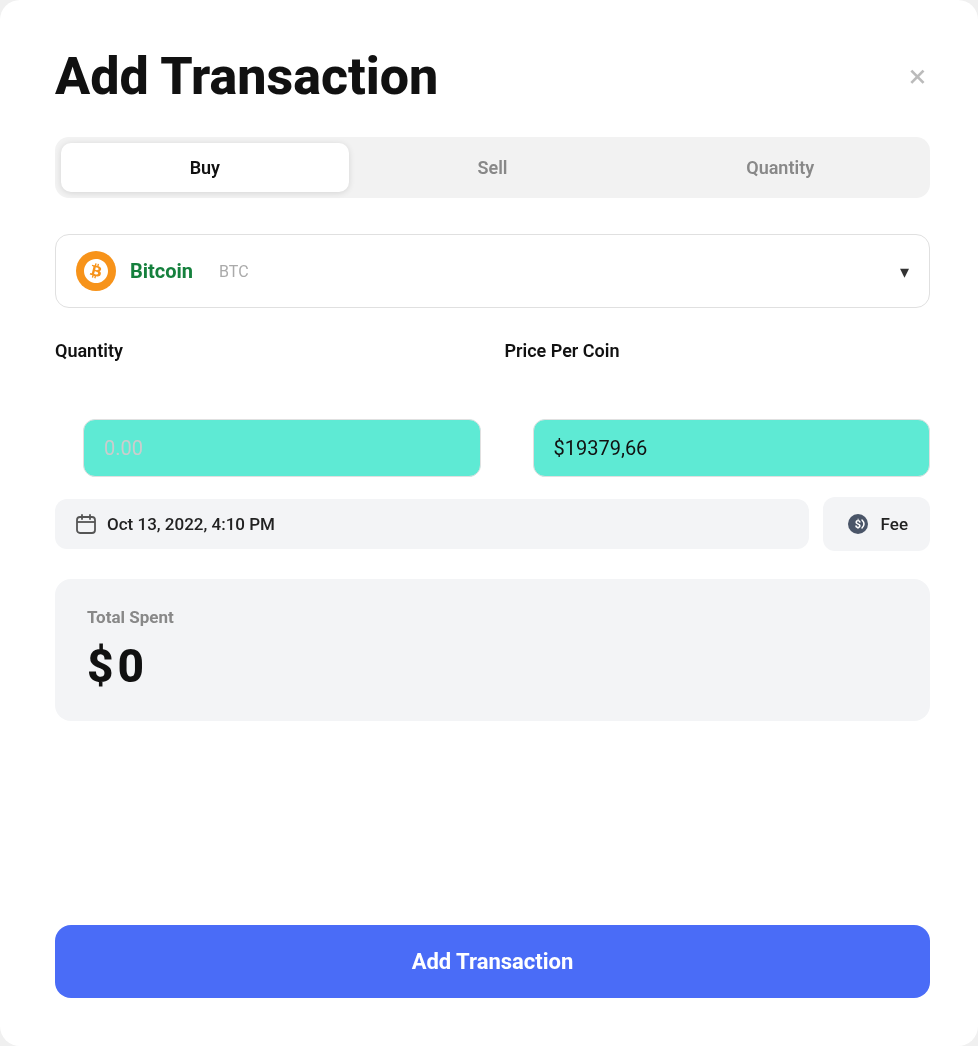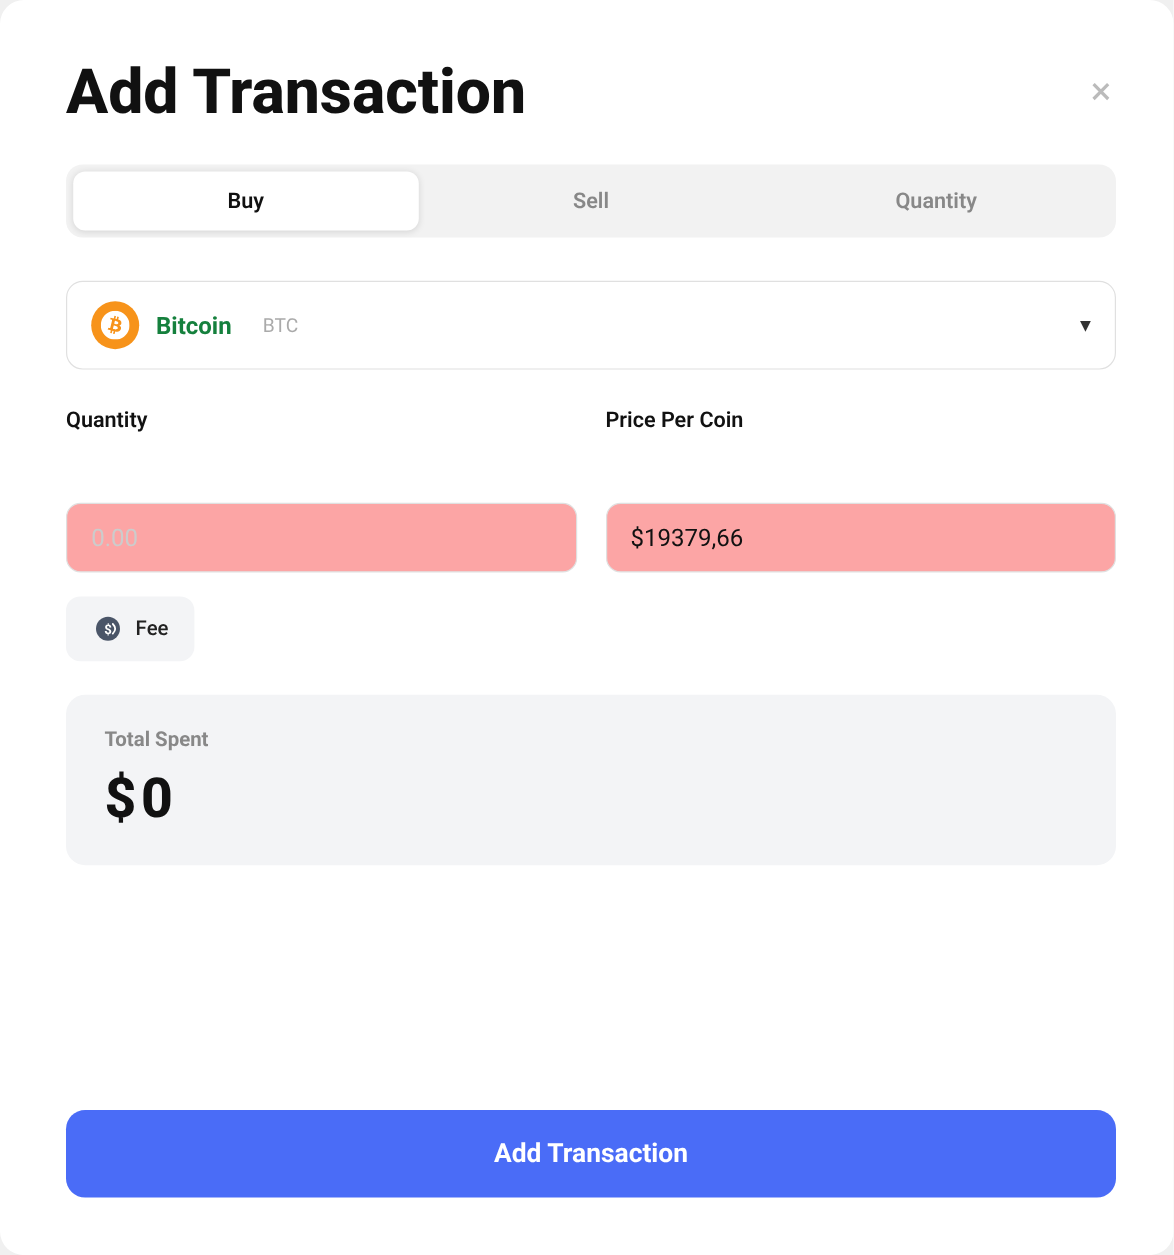--- a/index.html
+++ b/index.html
@@ -152,21 +152,22 @@
       margin-bottom: 10px;
     }
 
     .field-input {
       border: 1.5px solid #e0e0e0;
       border-radius: 12px;
       padding: 16px 20px;
       font-size: 20px;
       color: #111111;
       outline: none;
-      background: #fca5a5;
+      background: #5eead4;
+      margin-left: 28px;
     }
 
     .field-input::placeholder {
       color: #cccccc;
     }
 
     .action-row {
       display: flex;
       gap: 14px;
       margin-bottom: 28px;
@@ -293,20 +294,29 @@
       <label class="field-label">Quantity</label>
       <input class="field-input" type="text" placeholder="0.00" style="">
     </div>
     <div class="field-group">
       <label class="field-label">Price Per Coin</label>
       <input class="field-input" type="text" placeholder="" value="$19379,66" style="">
     </div>
   </div>
 
   <div class="action-row">
+    <button class="date-button">
+      <svg class="calendar-icon" viewBox="0 0 22 22" fill="none" xmlns="http://www.w3.org/2000/svg">
+        <rect x="2" y="4" width="18" height="16" rx="3" stroke="#555" stroke-width="1.8"></rect>
+        <line x1="2" y1="9" x2="20" y2="9" stroke="#555" stroke-width="1.8"></line>
+        <line x1="7" y1="2" x2="7" y2="6" stroke="#555" stroke-width="1.8" stroke-linecap="round"></line>
+        <line x1="15" y1="2" x2="15" y2="6" stroke="#555" stroke-width="1.8" stroke-linecap="round"></line>
+      </svg>
+      <span>Oct 13, 2022, 4:10 PM</span>
+    </button>
     <button class="fee-button">
       <span class="fee-icon-wrap">
         <svg width="24" height="24" viewBox="0 0 24 24" fill="none" xmlns="http://www.w3.org/2000/svg">
           <circle cx="12" cy="12" r="10" fill="#4a5568"></circle>
           <circle cx="12" cy="12" r="10" stroke="#4a5568" stroke-width="0"></circle>
           <text x="12" y="16" text-anchor="middle" fill="white" font-size="11" font-weight="bold">$</text>
           <path d="M16 8 Q20 12 16 16" stroke="white" stroke-width="1.5" fill="none" stroke-linecap="round"></path>
         </svg>
       </span>
       <span>Fee</span>

